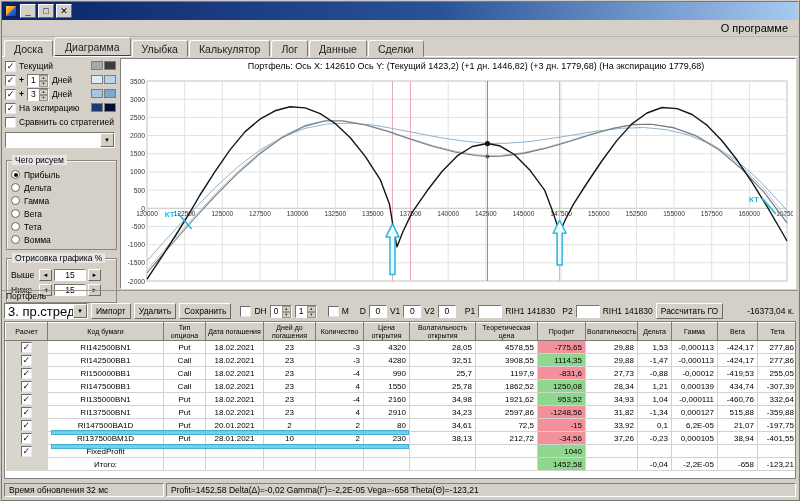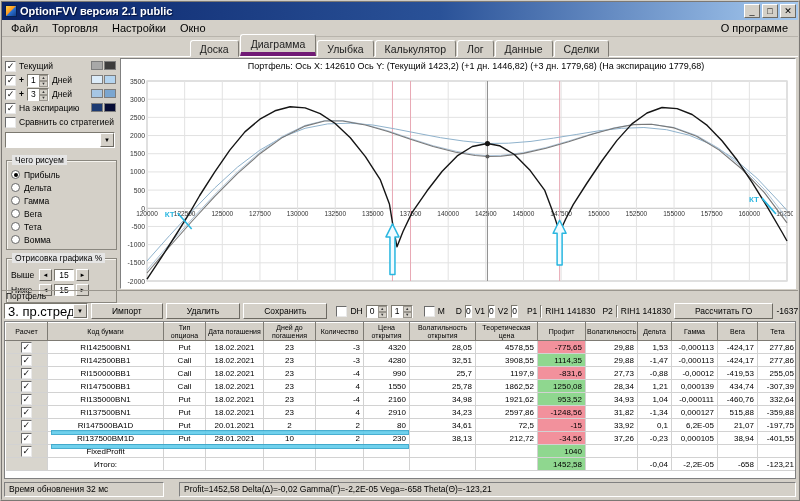--- a/index.html
+++ b/index.html
@@ -18,26 +18,26 @@
   .win-btns { display:flex; gap:2px; }
   .wbtn { width:16px; height:14px; background:#d4d0c8; border:1px solid;
           border-color:#fff #6d6a63 #6d6a63 #fff; font-size:9px; line-height:12px;
           text-align:center; color:#000; cursor:default; }
 
   
   .menubar { height:17px; display:flex; align-items:center; padding:0 2px;
              border-bottom:1px solid #b8b4ac; font-size:11px; flex:none; }
   .menu-item { padding:1px 7px; }
   .menu-about { margin-left:auto; padding:1px 8px; }
-  .tabstrip { height:19px; display:flex; align-items:flex-end; padding:0 2px; flex:none;justify-content:center; }
+  .tabstrip { height:19px; display:flex; align-items:flex-end; padding:0 2px; flex:none; }
   .tab { font-size:10.5px; padding:2px 9px 1px; background:#d4d0c8; border:1px solid;
          border-color:#fff #7e7b74 #d4d0c8 #fff; border-radius:3px 3px 0 0;
          margin-right:1px; position:relative; top:1px; color:#222; }
   .tab.active { padding:3px 10px 2px; top:0; z-index:2; font-weight:normal;
-                border-bottom:4px solid #701a75; }
+                border-bottom:1px solid #701a75; }
 
   
   .content { height:234px; display:flex; flex:none; border-top:1px solid #fff; }
 
   .sidebar { width:118px; flex:none; padding:2px 2px 0 3px; font-size:8.5px; }
   .srow { position:relative; height:14px; display:flex; align-items:center; gap:3px; padding-right:30px; }
   .cb { display:inline-block; width:11px; height:11px; background:#fff; border:1px solid;
         border-color:#6b6b6b #e9e9e9 #e9e9e9 #6b6b6b; font-size:9px; line-height:9px;
         text-align:center; font-weight:bold; color:#111; flex:none; vertical-align:middle; }
   .slbl { white-space:nowrap; }
@@ -62,34 +62,34 @@
   .grouplabel { position:absolute; top:-6px; left:5px; background:#e5e5e5; padding:0 3px; font-size:8.5px; }
   .rrow { height:13px; display:flex; align-items:center; gap:4px; }
   .radio { width:9px; height:9px; border-radius:50%; border:1px solid #666; background:#fff;
            display:inline-block; position:relative; flex:none; }
   .radio.sel::after { content:""; position:absolute; left:2px; top:2px; width:4px; height:4px;
                       border-radius:50%; background:#000; }
   .prow { display:flex; align-items:center; gap:2px; margin:3px 0; }
   .plabel { width:26px; }
   .arrbtn { width:13px; height:12px; background:#d4d0c8; border:1px solid;
             border-color:#fff #6d6a63 #6d6a63 #fff; font-size:6px; line-height:11px; text-align:center; }
-  .pval { width:20px; height:12px; background:#fff; border:1px solid;
+  .pval { width:32px; height:12px; background:#fff; border:1px solid;
           border-color:#7b786f #fff #fff #7b786f; text-align:center; font-size:8.5px; line-height:11px; }
 
   .chartpanel { flex:1; background:#fff; border:1px solid; border-color:#808080 #fff #fff #808080;
                 margin:1px 2px 1px 0; overflow:hidden; }
   .chart-header { font-size:9px; text-align:center; padding-top:2px; height:14px;
                   white-space:nowrap; color:#000;padding-left:36px; }
 
   
   .portfolio { height:190px; flex:none; border-top:1px solid #9a968e; padding:0 2px; position:relative; }
   .pcaption { font-size:8.5px; height:10px; line-height:10px; padding-left:2px; }
   .ptoolbar { height:20px; display:flex; align-items:center; gap:3px; font-size:8.5px; white-space:nowrap; }
   .btn { background:#d4d0c8; border:1px solid; border-color:#fff #6d6a63 #6d6a63 #fff;
-         font-size:8.5px; font-family:inherit; padding:1px 20px; height:16px; }
+         font-size:8.5px; font-family:inherit; padding:1px 4px; height:16px; }
   .tlabel { font-size:8.5px; }
   .mini { width:18px; height:13px; background:#fff; border:1px solid;
           border-color:#7b786f #fff #fff #7b786f; font-size:8.5px; text-align:center;
           line-height:11px; display:inline-block; }
   .mini.wide { width:24px; }
   .strategycombo { width:84px; }
   .go-value { margin-left:auto; font-size:8.5px; padding-right:2px; }
 
   .tablewrap { position:relative; border:1px solid #808080; background:#fff; height:158px; overflow:hidden; }
   .ptable { border-collapse:collapse; table-layout:fixed; font-size:8px; width:792px; }
@@ -100,48 +100,41 @@
                padding:0 3px; overflow:hidden; white-space:nowrap; background:#fff; }
   .ptable td.num { text-align:right; }
   .ptable td.ctr { text-align:center; }
   .ptable td.neg { background:#f2919c; }
   .ptable td.pos { background:#8fd78f; }
   .ptable td.cbcell { background:#d8d5cd; text-align:center; padding:0; }
   .strike-bar { position:absolute; left:46px; width:358px; height:5px; background:#57c9ea;
                 border:1px solid #2aa2ca; opacity:.85; }
 
   
-  .sbar { height:19px; flex:none; display:flex; gap:15px; padding:2px; }
+  .sbar { height:19px; flex:none; display:flex; gap:2px; padding:2px;align-items:center; }
   .scell { border:1px solid; border-color:#808080 #fff #fff #808080; font-size:8.5px;
            padding:1px 4px; white-space:nowrap; overflow:hidden; }
   .scell.time { width:160px; flex:none; }
   .scell.greeks { flex:1; }
 </style>
 </head>
 <body>
 
 <div class="window">
 
   <div class="titlebar">
     <span class="app-icon"></span>
-    <span class="title">OptionFVV версия 2.1 public</span>
     <span class="win-btns">
       <span class="wbtn">_</span>
       <span class="wbtn">□</span>
       <span class="wbtn">✕</span>
     </span>
   </div>
 
   <div class="menubar">
-    <span style="display:flex;">
-        <span class="menu-item">Файл</span>
-        <span class="menu-item">Торговля</span>
-        <span class="menu-item">Настройки</span>
-        <span class="menu-item">Окно</span>
-      </span>
     <span class="menu-about">О программе</span>
   </div>
 
   <div class="tabstrip">
       <span class="tab">Доска</span>
       <span class="tab active">Диаграмма</span>
       <span class="tab">Улыбка</span>
       <span class="tab">Калькулятор</span>
       <span class="tab">Лог</span>
       <span class="tab">Данные</span>

